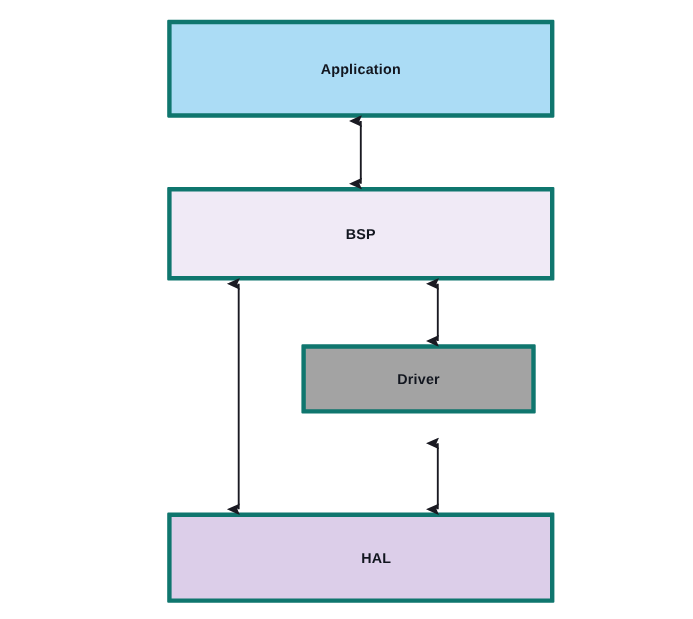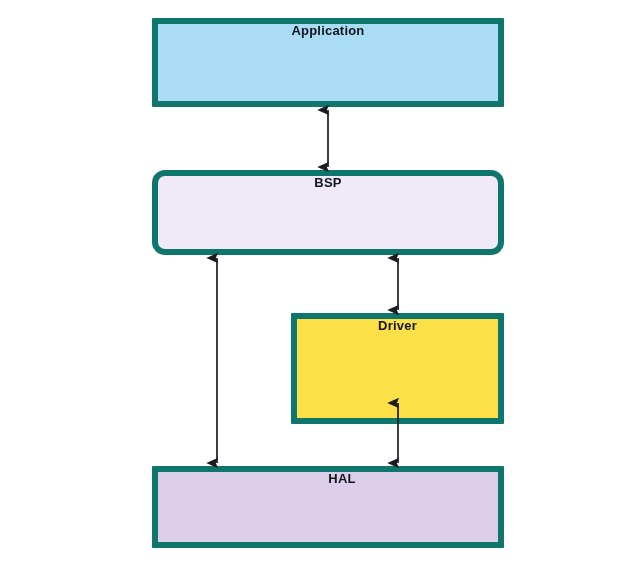--- a/index.html
+++ b/index.html
@@ -13,47 +13,47 @@
   #canvas {
     position: relative;
     width: 630px;
     height: 563px;
     background: #ffffff;
     overflow: hidden;
   }
   .node {
     position: absolute;
     box-sizing: border-box;
-    border: 6px solid #0f766e;
+    border: 4px solid #0f766e;
     display: flex;
+    align-items: center;
     justify-content: center;
     border-radius: 1px;
   }
   .node-label {
     font-size: 13px;
     font-weight: bold;
     color: #12161f;
     letter-spacing: 0.2px;
     line-height: 1;
     text-align: center;
     user-select: none;
   }
   
   #node-application {
     left: 152px;  top: 18px;  width: 352px; height: 89px;
     background: #abdcf5;
   }
   #node-bsp {
     left: 152px;  top: 170px; width: 352px; height: 85px;
     background: #f0eaf6;
-    border-radius: 13px;
   }
   #node-driver {
-    left: 291px;  top: 313px; width: 213px; height: 111px;
-    background: #fde047;
+    left: 274px;  top: 313px; width: 213px; height: 63px;
+    background: #a3a3a3;
   }
   #node-hal {
     left: 152px;  top: 466px; width: 352px; height: 82px;
     background: #dccee9;
     padding-left: 28px;
   }
   
   .connector {
     position: absolute;
     overflow: visible;

